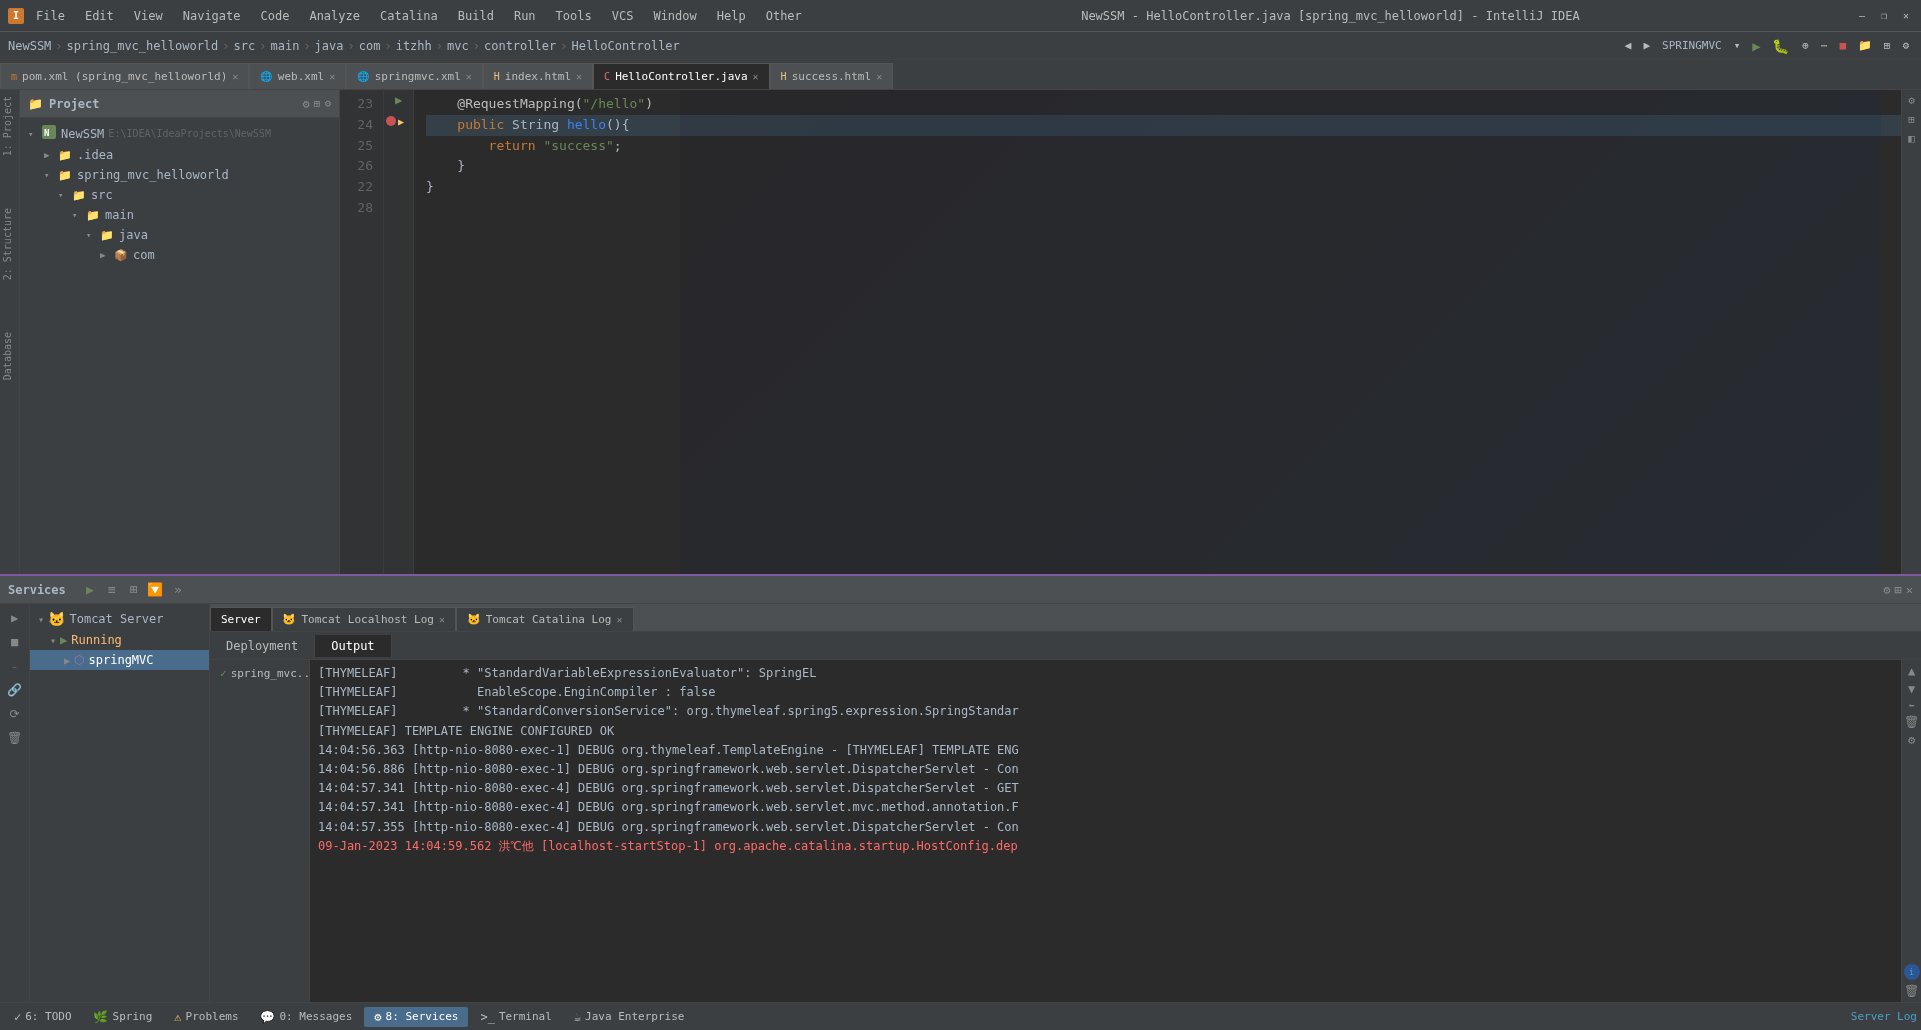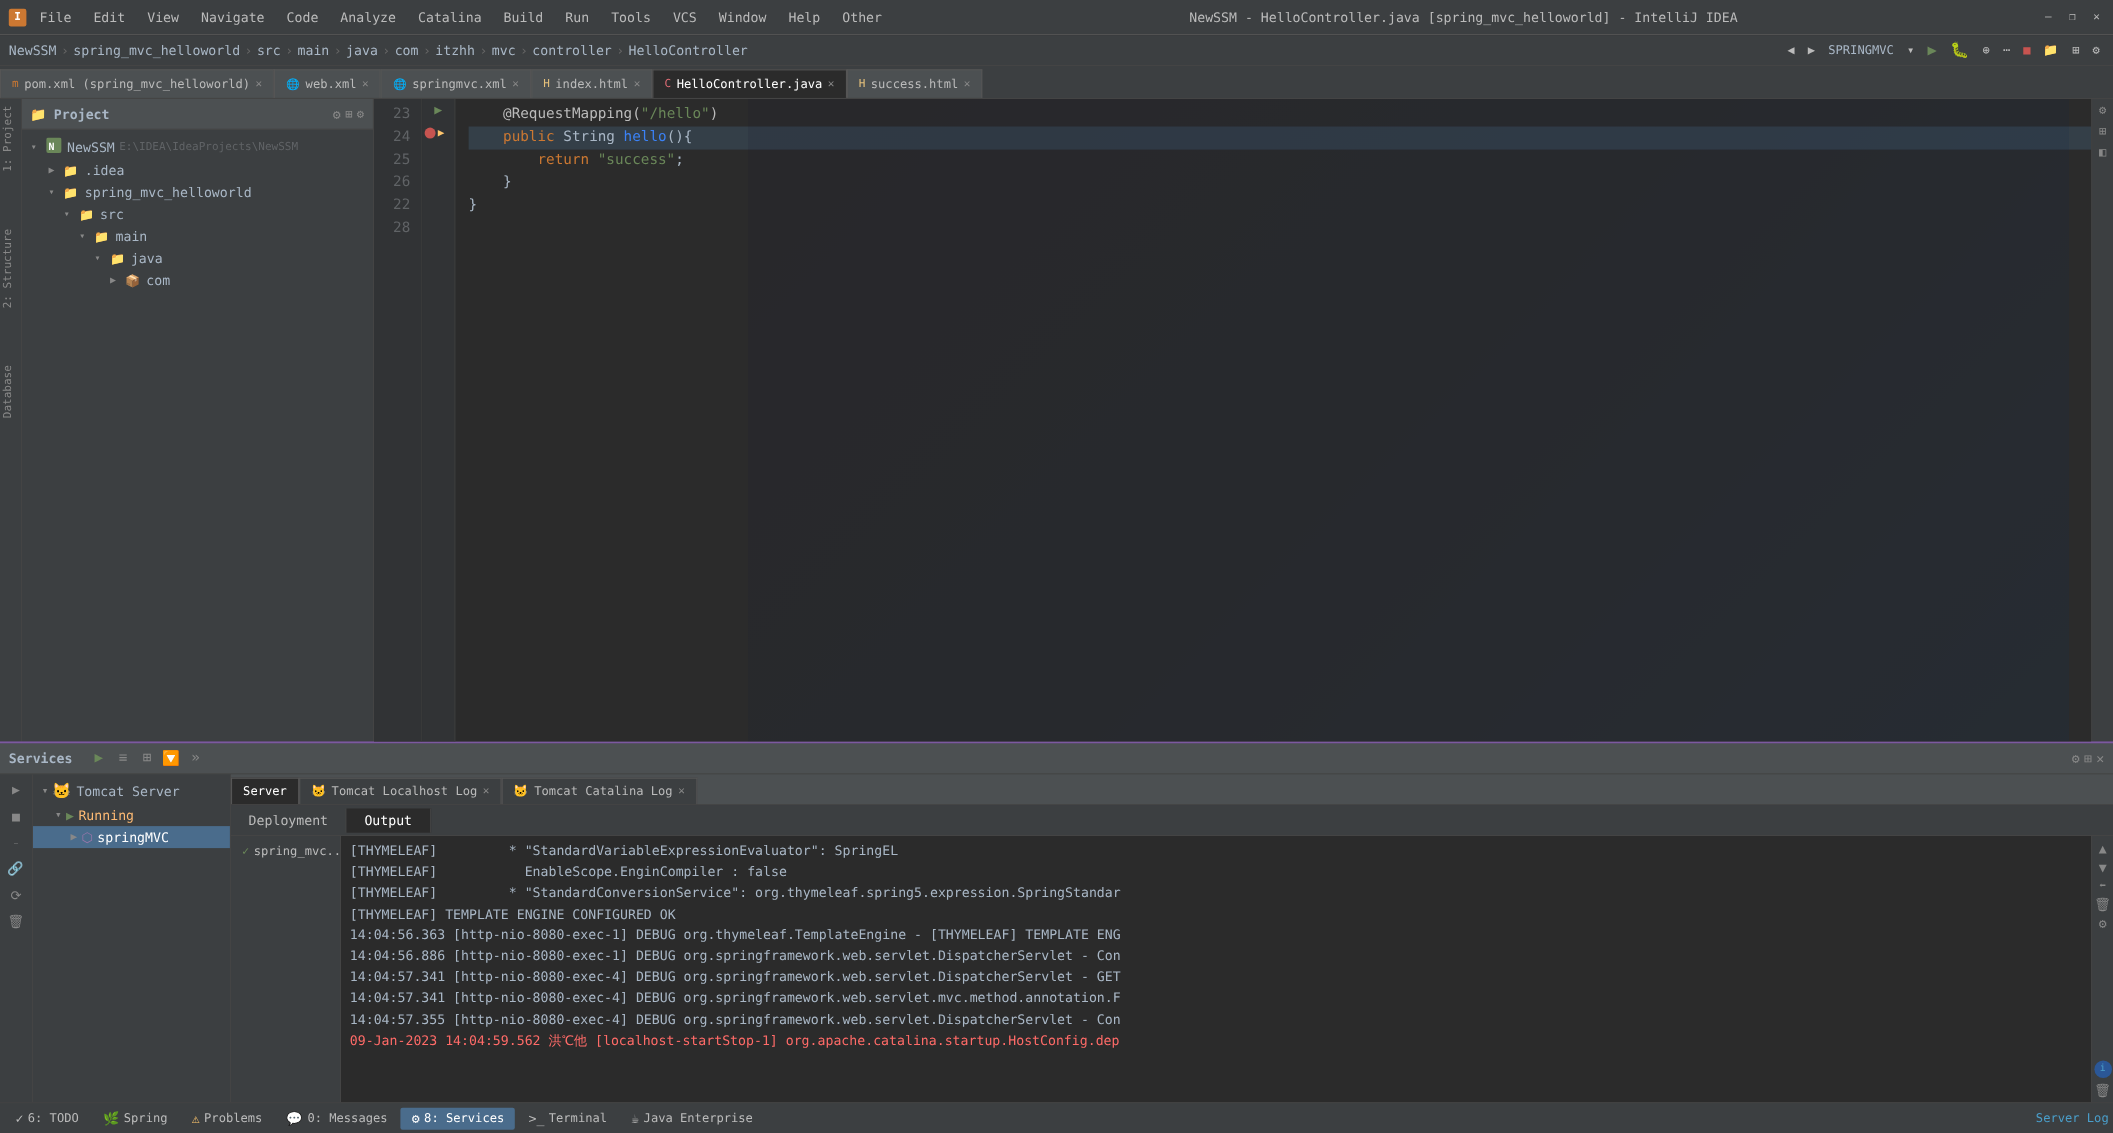--- a/index.html
+++ b/index.html
@@ -221,21 +221,21 @@
       display: flex;
       flex-direction: column;
       align-items: center;
       padding: 4px 0;
       gap: 6px;
       border-left: 1px solid #444;
     }
 
     
     #bottom-panel {
-      height: 328px;
+      height: 428px;
       background: #3c3f41;
       border-top: 2px solid #7c59a0;
       display: flex;
       flex-direction: column;
     }
     #services-header {
       height: 28px;
       background: #4c5052;
       display: flex;
       align-items: center;

